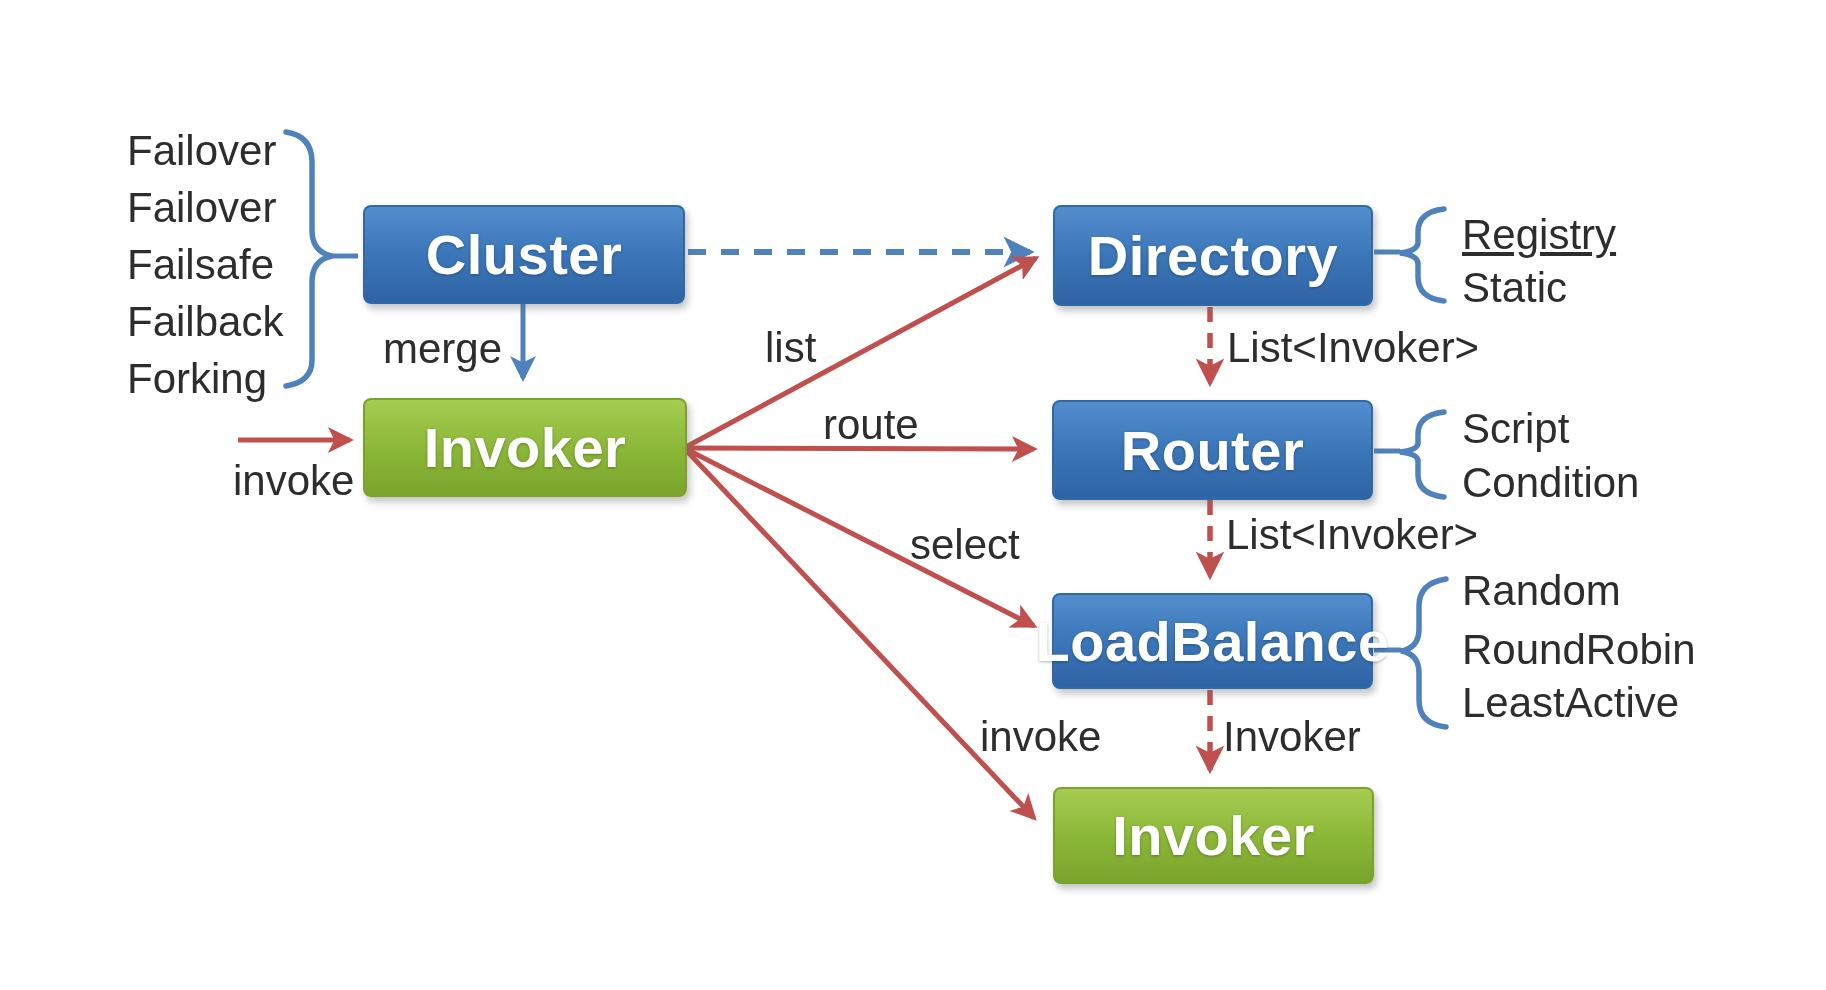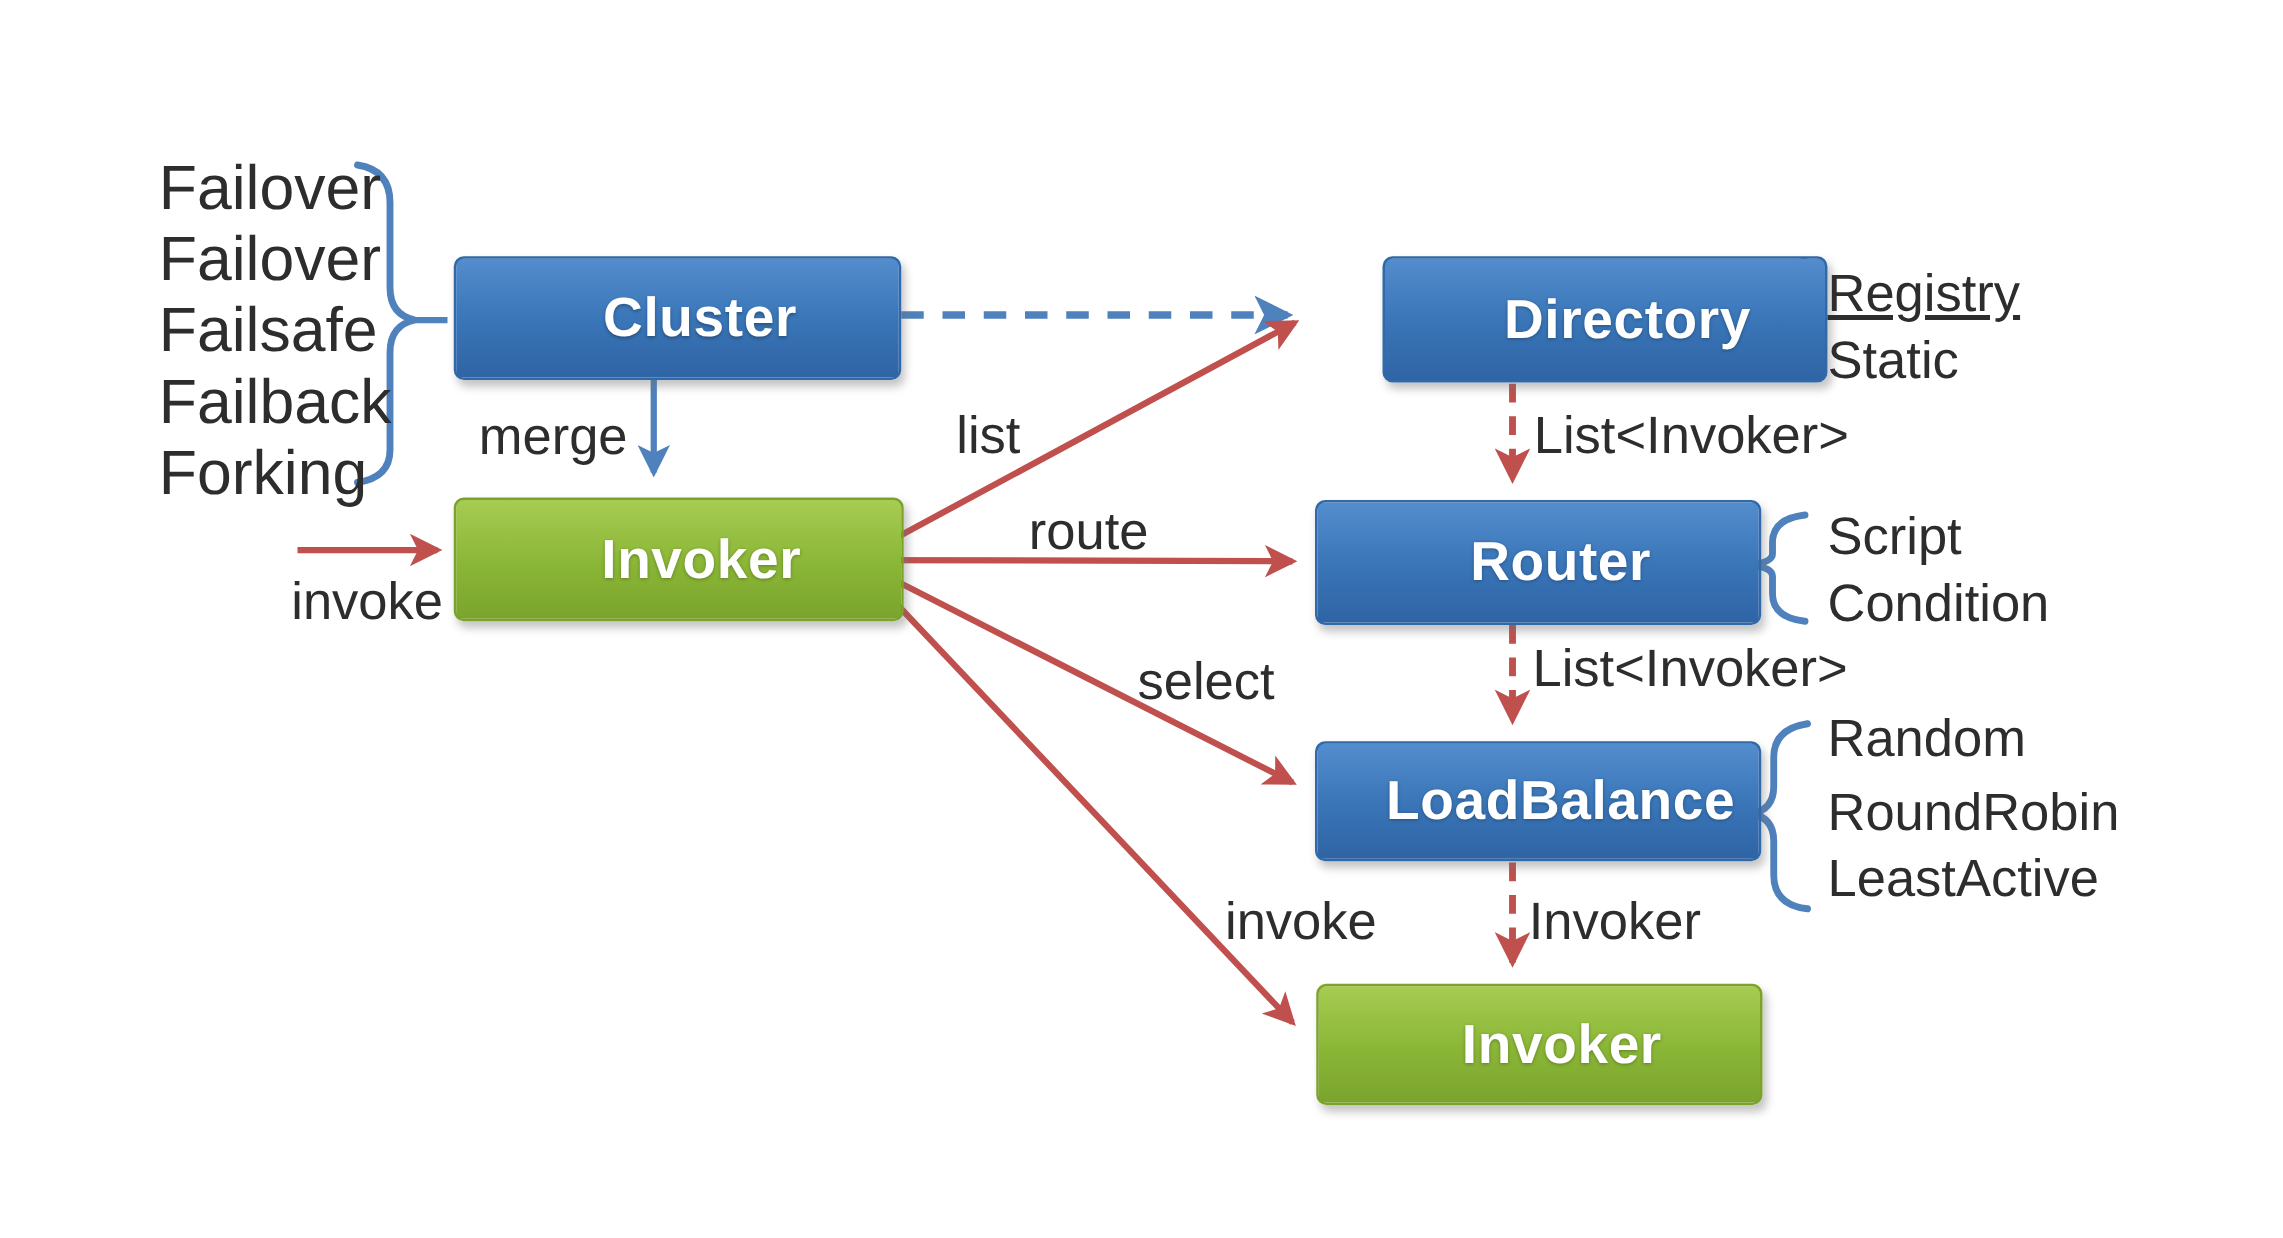--- a/index.html
+++ b/index.html
@@ -9,44 +9,43 @@
     background:#ffffff;
     overflow:hidden;
     font-family:"Liberation Sans",sans-serif;
   }
   svg.layer{position:absolute;left:0;top:0;width:1826px;height:990px;}
   .box{
     position:absolute;
     display:flex;align-items:center;justify-content:center;
     border-radius:8px;
     color:#ffffff;
-    font-size:44px;font-weight:bold;
+    font-size:56px;font-weight:bold;
     text-shadow:0 1px 3px rgba(0,0,0,.30);
     box-shadow:3px 5px 7px rgba(110,110,110,.40);
     letter-spacing:.5px;
-    padding-left:36px;
   }
   .box.blue{
     background:linear-gradient(180deg,#548dce 0%, #3a76b8 50%, #2f64a5 100%);
     border:2px solid #3068a8;
   }
   .box.green{
     background:linear-gradient(180deg,#a6cc52 0%, #8ab636 55%, #7aa42e 100%);
     border:2px solid #7ba32c;
   }
   .lbl{
     position:absolute;
     font-size:42px;line-height:1;
     color:#2d2d2d;
     white-space:nowrap;
   }
   .impl-list{
     position:absolute;
     left:127px;top:122px;
-    font-size:50px;line-height:57px;
+    font-size:42px;line-height:57px;
     color:#2d2d2d;
   }
 </style>
 </head>
 <body>
 
 <div class="canvas">
 
   <svg class="layer" viewBox="0 0 1826 990">
     <defs>
@@ -89,21 +88,21 @@
   <div class="impl-list">
     <div>Failover</div>
     <div>Failover</div>
     <div>Failsafe</div>
     <div>Failback</div>
     <div>Forking</div>
   </div>
 
   <div class="box blue" style="left:363px;top:205px;width:318px;height:95px;">Cluster</div>
   <div class="box green" style="left:363px;top:398px;width:320px;height:95px;">Invoker</div>
-  <div class="box blue" style="left:1106px;top:205px;width:316px;height:97px;text-align:right;">Directory</div>
+  <div class="box blue" style="left:1053px;top:205px;width:316px;height:97px;text-align:right;">Directory</div>
   <div class="box blue" style="left:1052px;top:400px;width:317px;height:96px;">Router</div>
   <div class="box blue" style="left:1052px;top:593px;width:317px;height:92px;text-align:right;">LoadBalance</div>
   <div class="box green" style="left:1053px;top:787px;width:317px;height:93px;">Invoker</div>
 
   <div class="lbl" style="left:233px;top:460px;">invoke</div>
   <div class="lbl" style="left:383px;top:328px;">merge</div>
   <div class="lbl" style="left:765px;top:327px;">list</div>
   <div class="lbl" style="left:823px;top:404px;">route</div>
   <div class="lbl" style="left:910px;top:524px;">select</div>
   <div class="lbl" style="left:980px;top:716px;">invoke</div>

